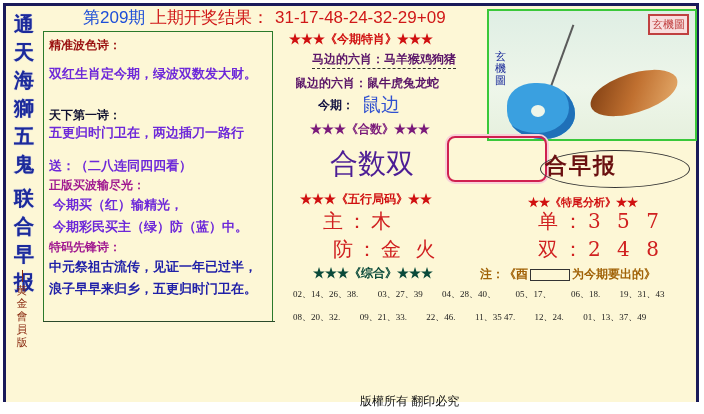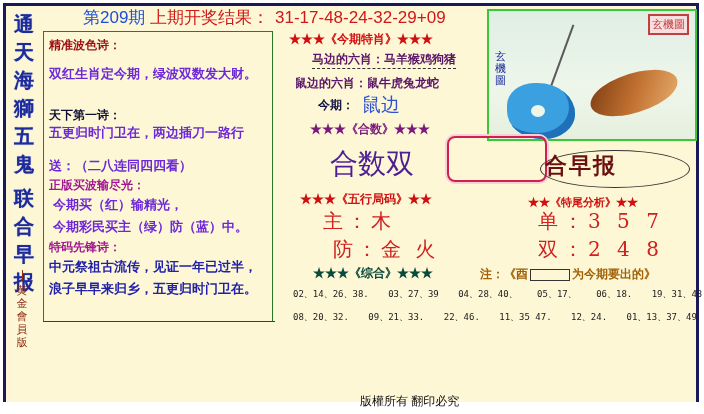--- a/index.html
+++ b/index.html
@@ -94,21 +94,21 @@
     font-family: "DejaVu Serif", serif; letter-spacing: 2px;
   }
   .morning-oval { position:absolute; left: 540px; top: 150px; width: 150px; height: 38px; border: 1px solid #333; border-radius: 50%; }
   .tail-analysis { position:absolute; left: 528px; top: 195px; color:#d01010; font-size: 11px; font-weight:bold; font-family:"DejaVu Serif", serif; white-space:nowrap; }
   .oddeven { position:absolute; left: 538px; color: #d02020; font-size: 20px; font-family: "DejaVu Serif", serif; letter-spacing: 5px; white-space:nowrap; }
 
   .note { position:absolute; left: 480px; top: 266px; font-size: 12px; font-weight:bold; color:#a16207; white-space:nowrap; font-family:"DejaVu Serif", serif; }
   .note .blank { display:inline-block; width: 40px; height: 12px; border: 1px solid #333; vertical-align: middle; margin: 0 2px; }
 
   .numrow { position:absolute; left: 293px; font-size: 9px; color:#1a1a1a; font-family:"DejaVu Sans Mono", monospace; white-space: nowrap; }
-  .numrow span { margin-right: 14px; }
+  .numrow span { margin-right: 14px; font-family: Liberation Serif, serif; }
 
   .footer { position:absolute; left: 360px; top: 393px; font-size: 12px; color:#111; font-family:"Liberation Sans", sans-serif; }
 </style>
 </head>
 <body>
 
 <div class="frame"></div>
 
 <div class="vtitle">
   <span class="ch">通</span>

